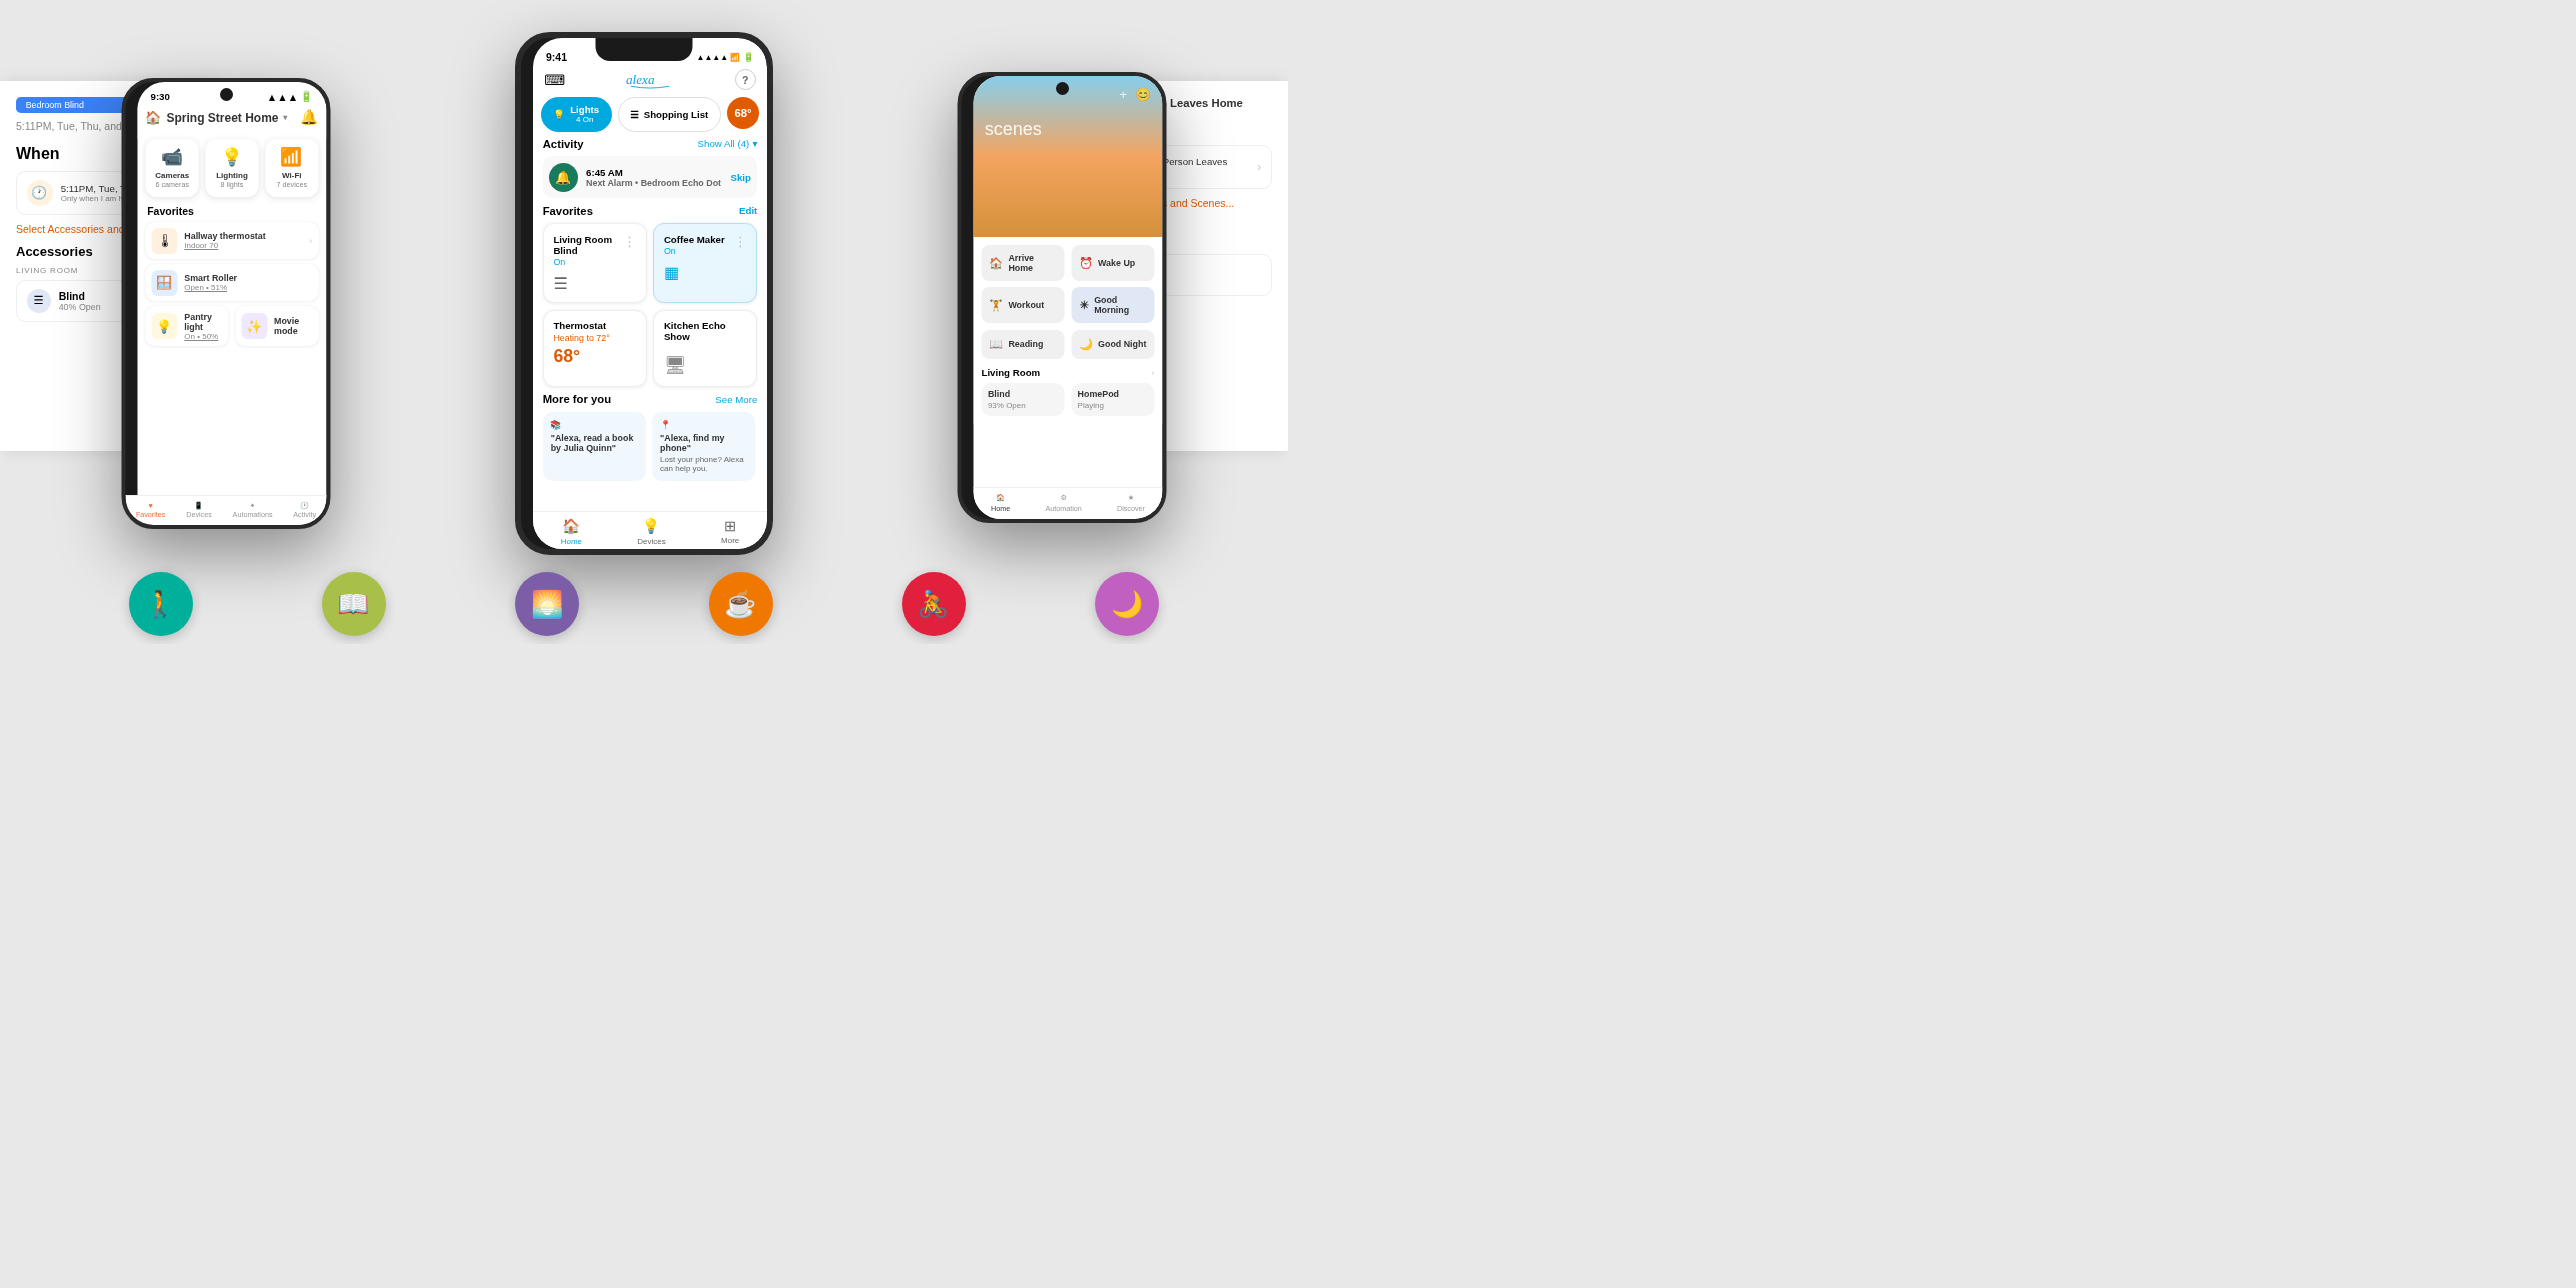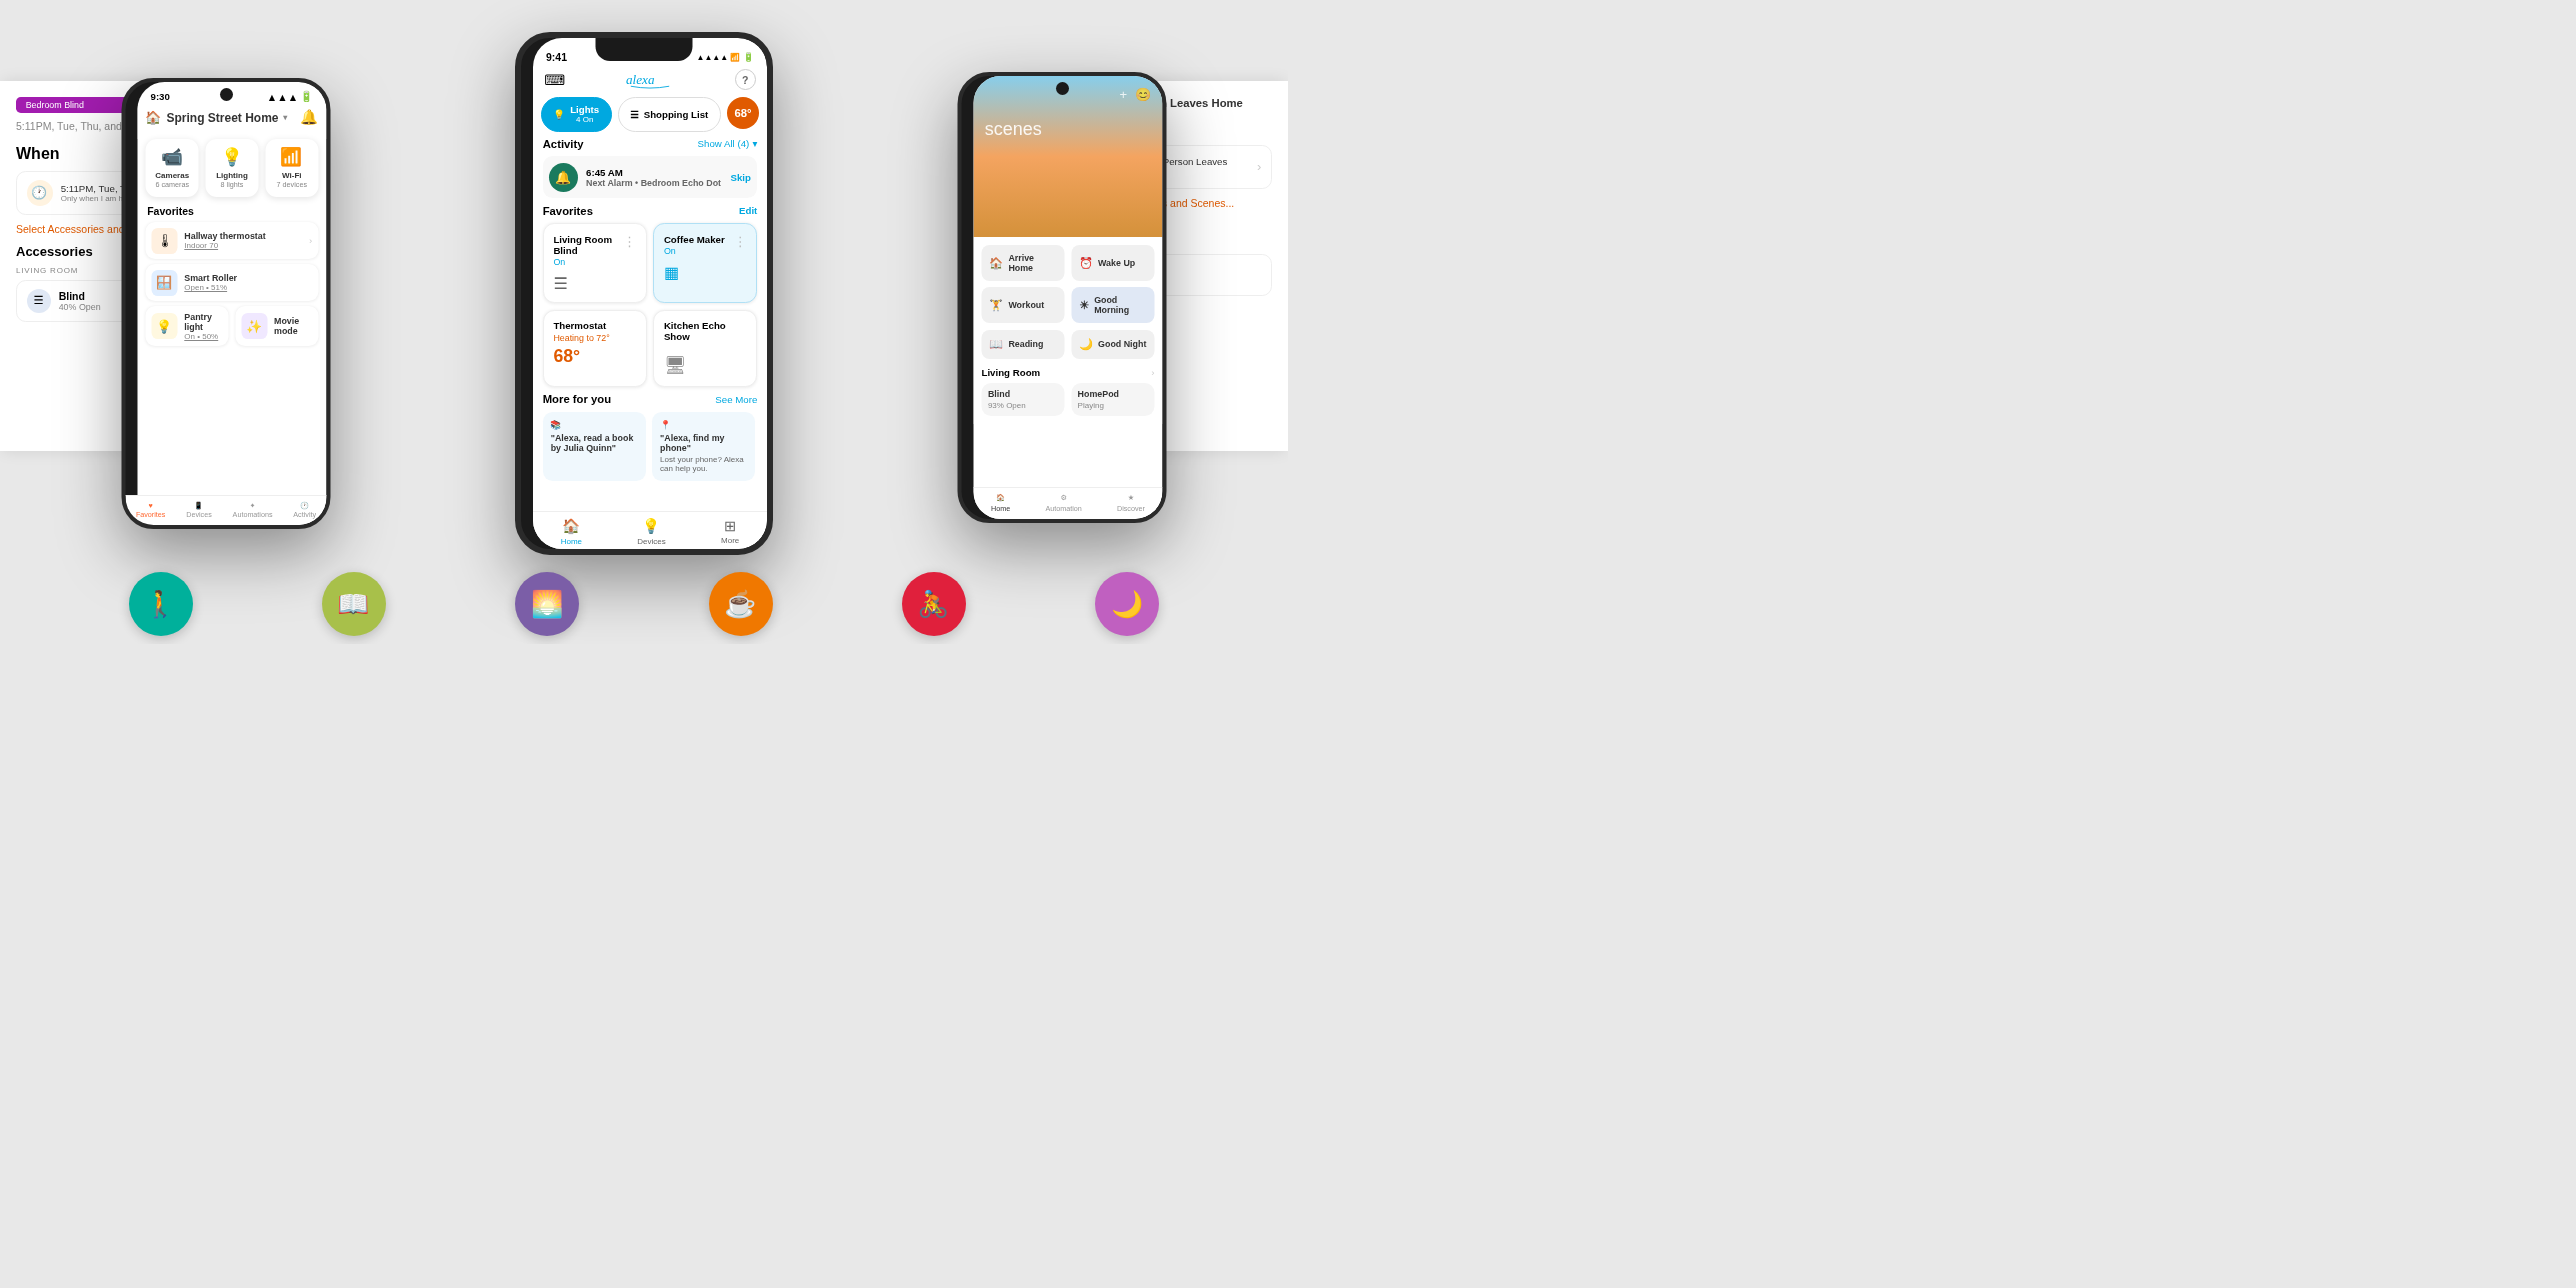--- a/index.html
+++ b/index.html
@@ -565,21 +565,21 @@
       align-items: center;
       justify-content: center;
       font-size: 11.3px;
     }
     .panel-device-info { flex: 1; }
     .panel-device-name { font-size: 10.5px; font-weight: 600; }
     .panel-device-state { font-size: 8.9px; color: #888; }
 
     
     .panel-bedroom-strip {
-      background: #a21caf;
+      background: #3b82f6;
       color: white;
       font-size: 8.9px;
       padding: 3.2px 9.7px;
       border-radius: 4.8px;
       margin-bottom: 6.4px;
       display: flex;
       align-items: center;
       gap: 4.8px;
     }
 

